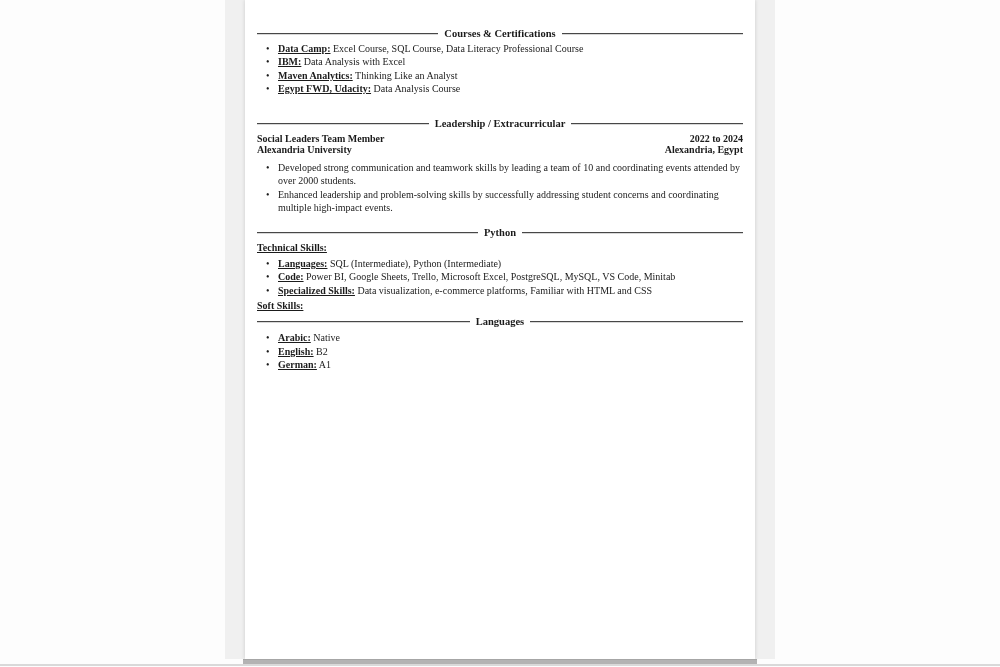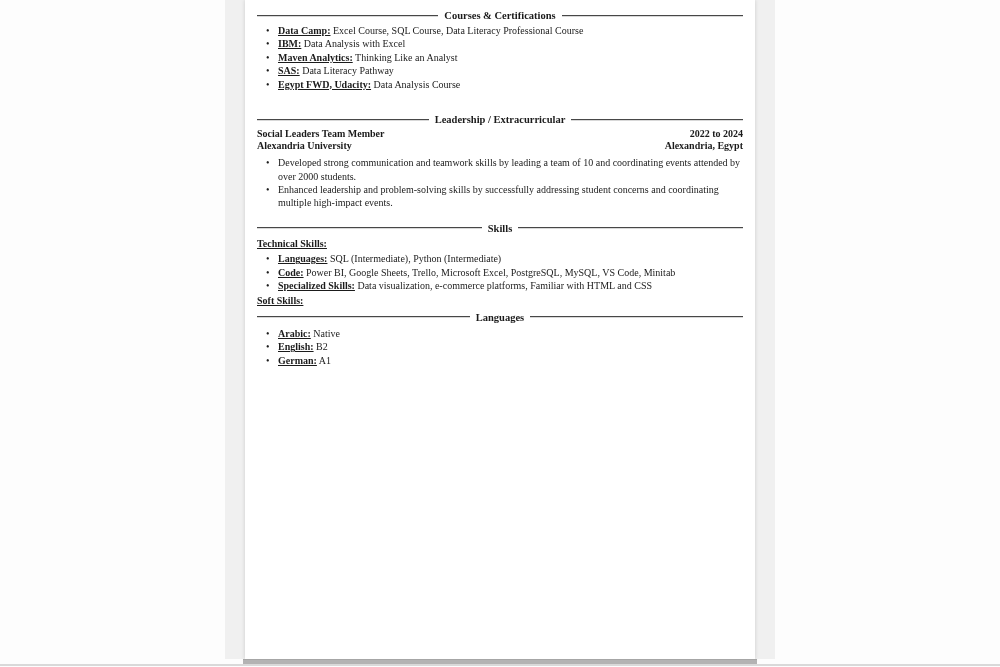--- a/index.html
+++ b/index.html
@@ -13,21 +13,21 @@
   .viewer-gutter {
     position:absolute; left:225px; top:0;
     width:550px; height:659px;
     background:#f0f0f0;
   }
   .doc-page {
     position:absolute; left:245px; top:0;
     width:510px; height:659px;
     background:#ffffff;
     box-shadow:0 0 4px rgba(0,0,0,0.15);
-    padding:9px 12px;
+    padding:27px 12px;
     font-size:10px;
     line-height:13.4px;
     color:#1b1b1b;
   }
   .sec-header { display:flex; align-items:center; height:13px; }
   .sec-rule { flex:1 1 auto; height:2px; background:#474747; border-bottom:1px solid #d8d8d8; }
   .sec-title { font-weight:bold; padding:0 6px; white-space:nowrap; font-size:10.5px; }
 
   .blist { list-style:none; }
   .blist li { padding-left:21px; position:relative; }
@@ -81,24 +81,20 @@
     </li>
     <li>
       <span class="lbl">IBM:</span>
       <span>Data Analysis with Excel</span>
     </li>
     <li>
       <span class="lbl">Maven Analytics:</span>
       <span>Thinking Like an Analyst</span>
     </li>
     <li>
-      <span class="lbl">SAS:</span>
-      <span>Data Literacy Pathway</span>
-    </li>
-    <li>
       <span class="lbl">Egypt FWD, Udacity:</span>
       <span>Data Analysis Course</span>
     </li>
   </ul>
 
   <div class="sec-header sec-leadership">
     <span class="sec-rule"></span>
     <span class="sec-title">Leadership / Extracurricular</span>
     <span class="sec-rule"></span>
   </div>
@@ -110,21 +106,21 @@
     <span>Alexandria University</span>
     <span>Alexandria, Egypt</span>
   </div>
   <ul class="blist lead-list">
     <li>Developed strong communication and teamwork skills by leading a team of 10 and coordinating events attended by over 2000 students.</li>
     <li>Enhanced leadership and problem-solving skills by successfully addressing student concerns and coordinating multiple high-impact events.</li>
   </ul>
 
   <div class="sec-header sec-skills">
     <span class="sec-rule"></span>
-    <span class="sec-title">Skills</span>
+    <span class="sec-title">Python</span>
     <span class="sec-rule"></span>
   </div>
   <div class="uheading">Technical Skills:</div>
   <ul class="blist tech-list">
     <li>
       <span class="lbl">Languages:</span>
       <span>SQL (Intermediate), Python (Intermediate)</span>
     </li>
     <li>
       <span class="lbl">Code:</span>

